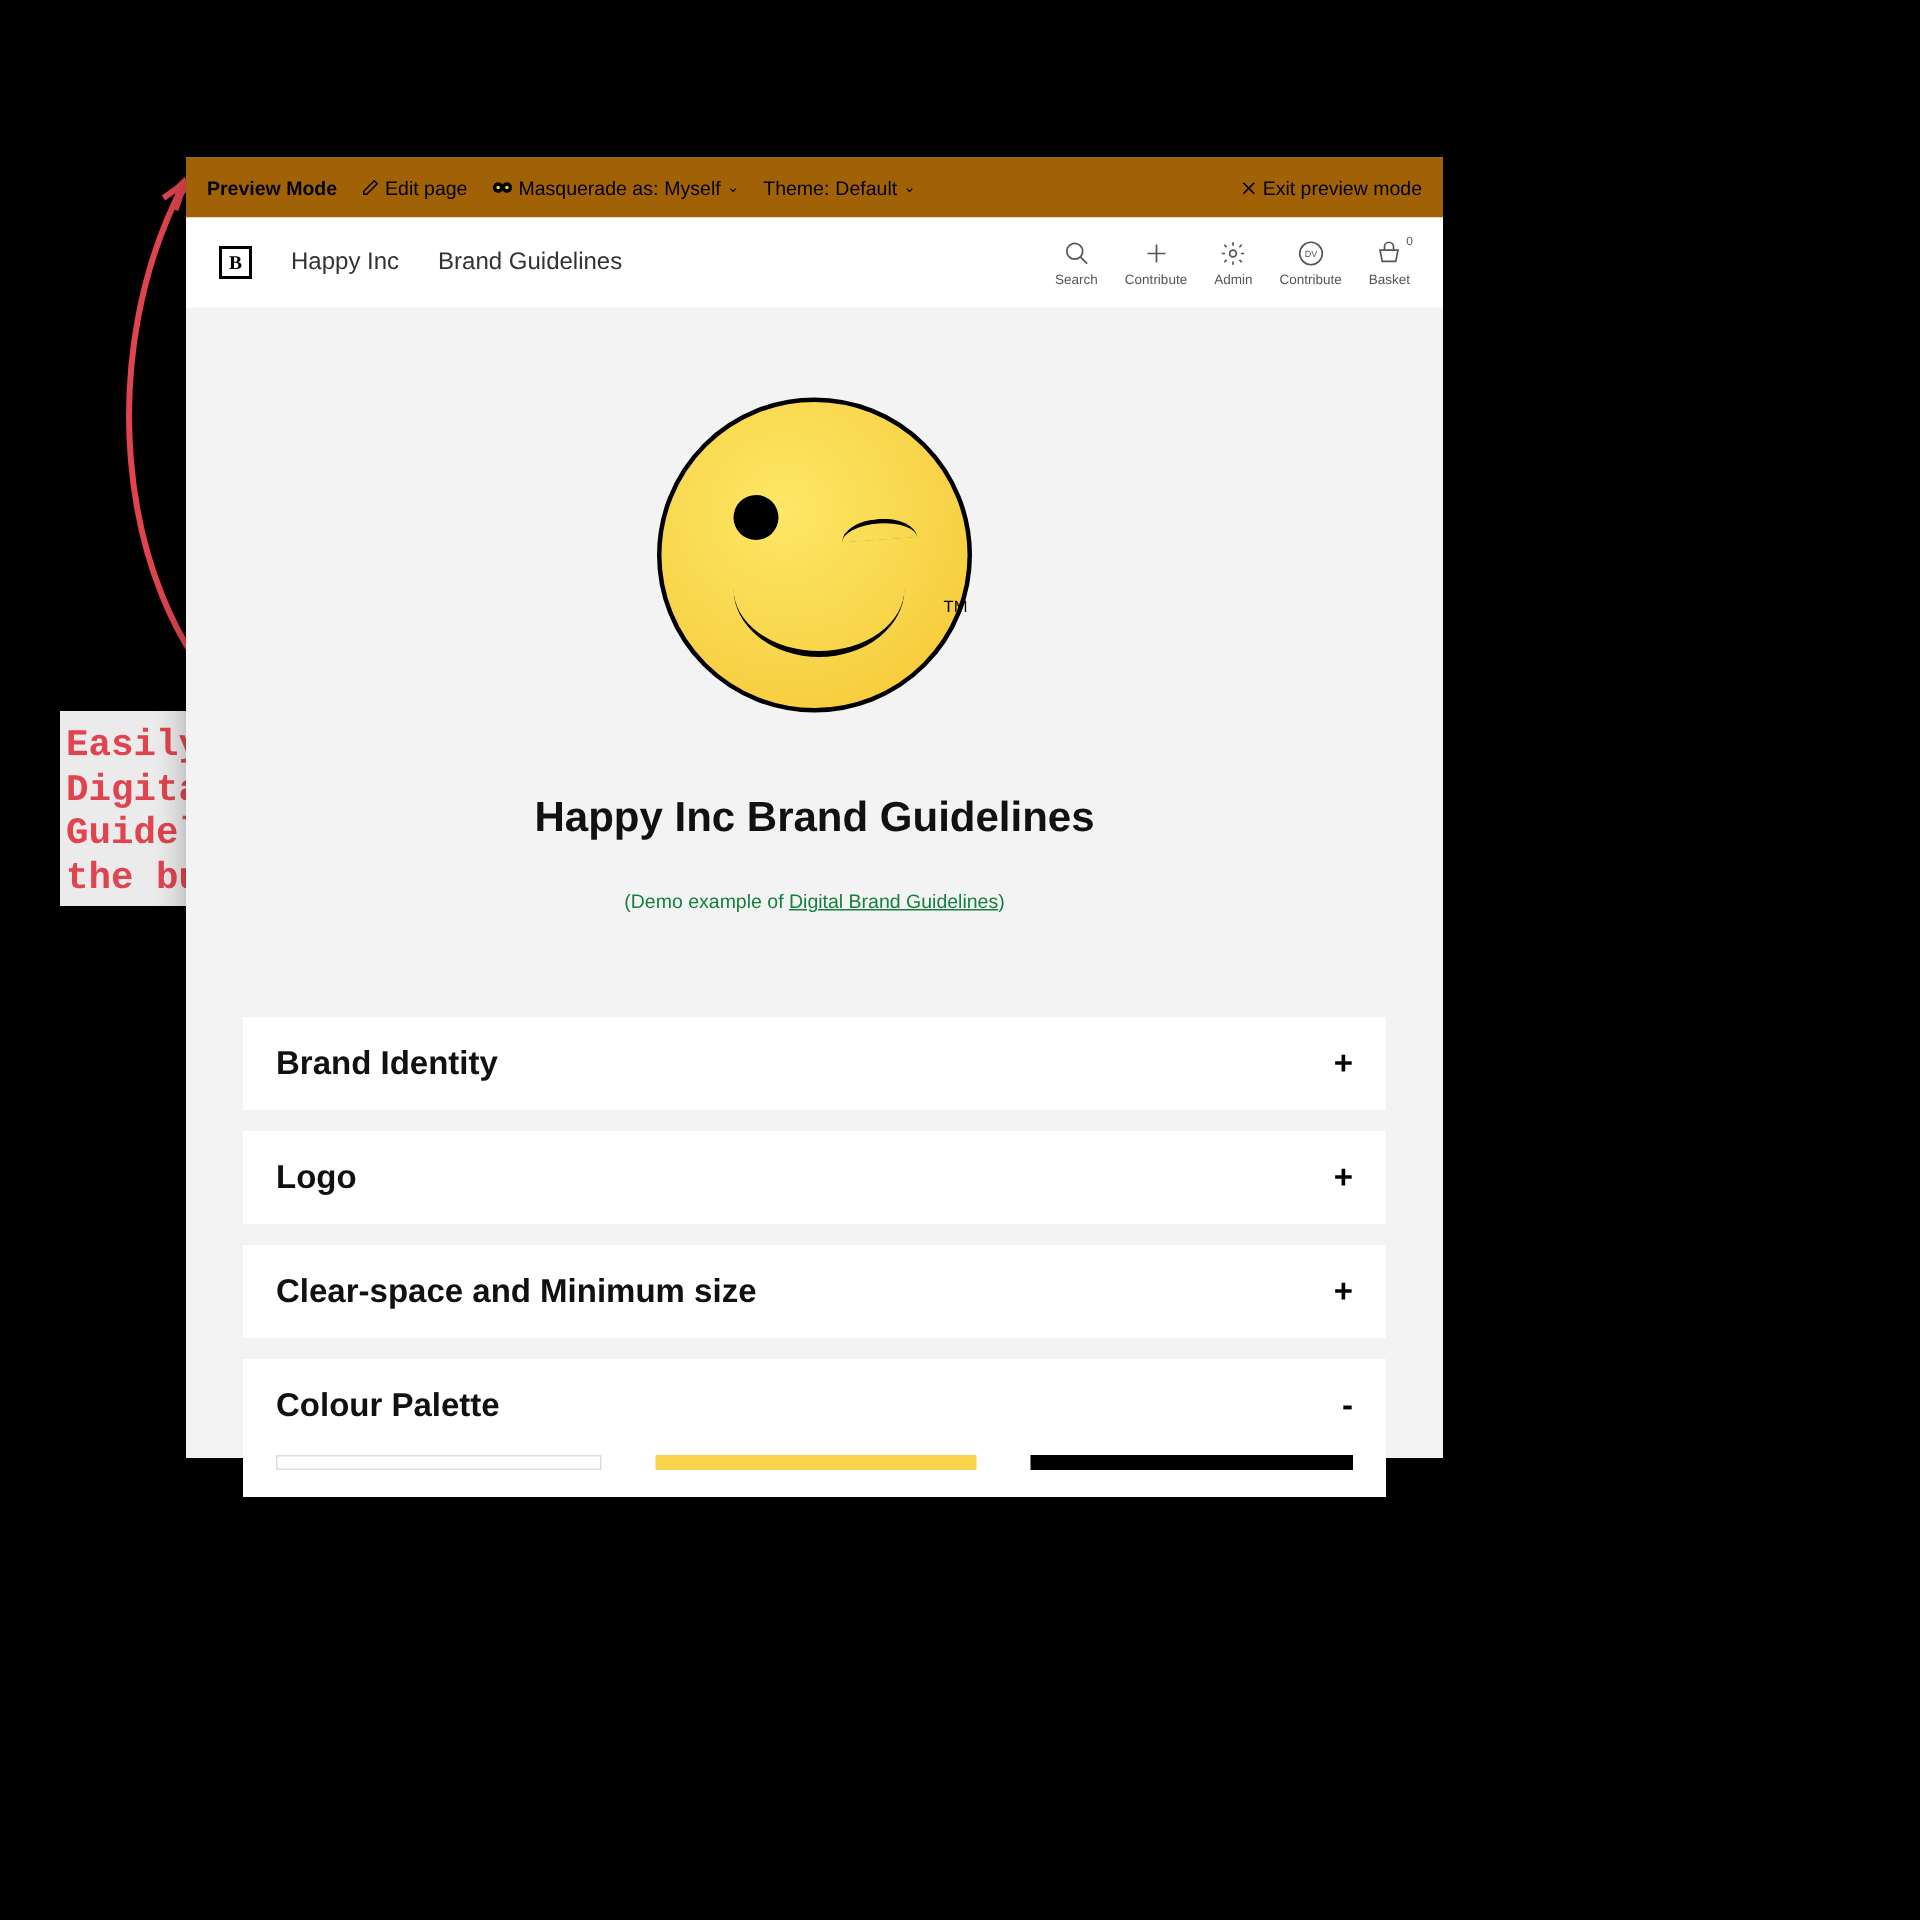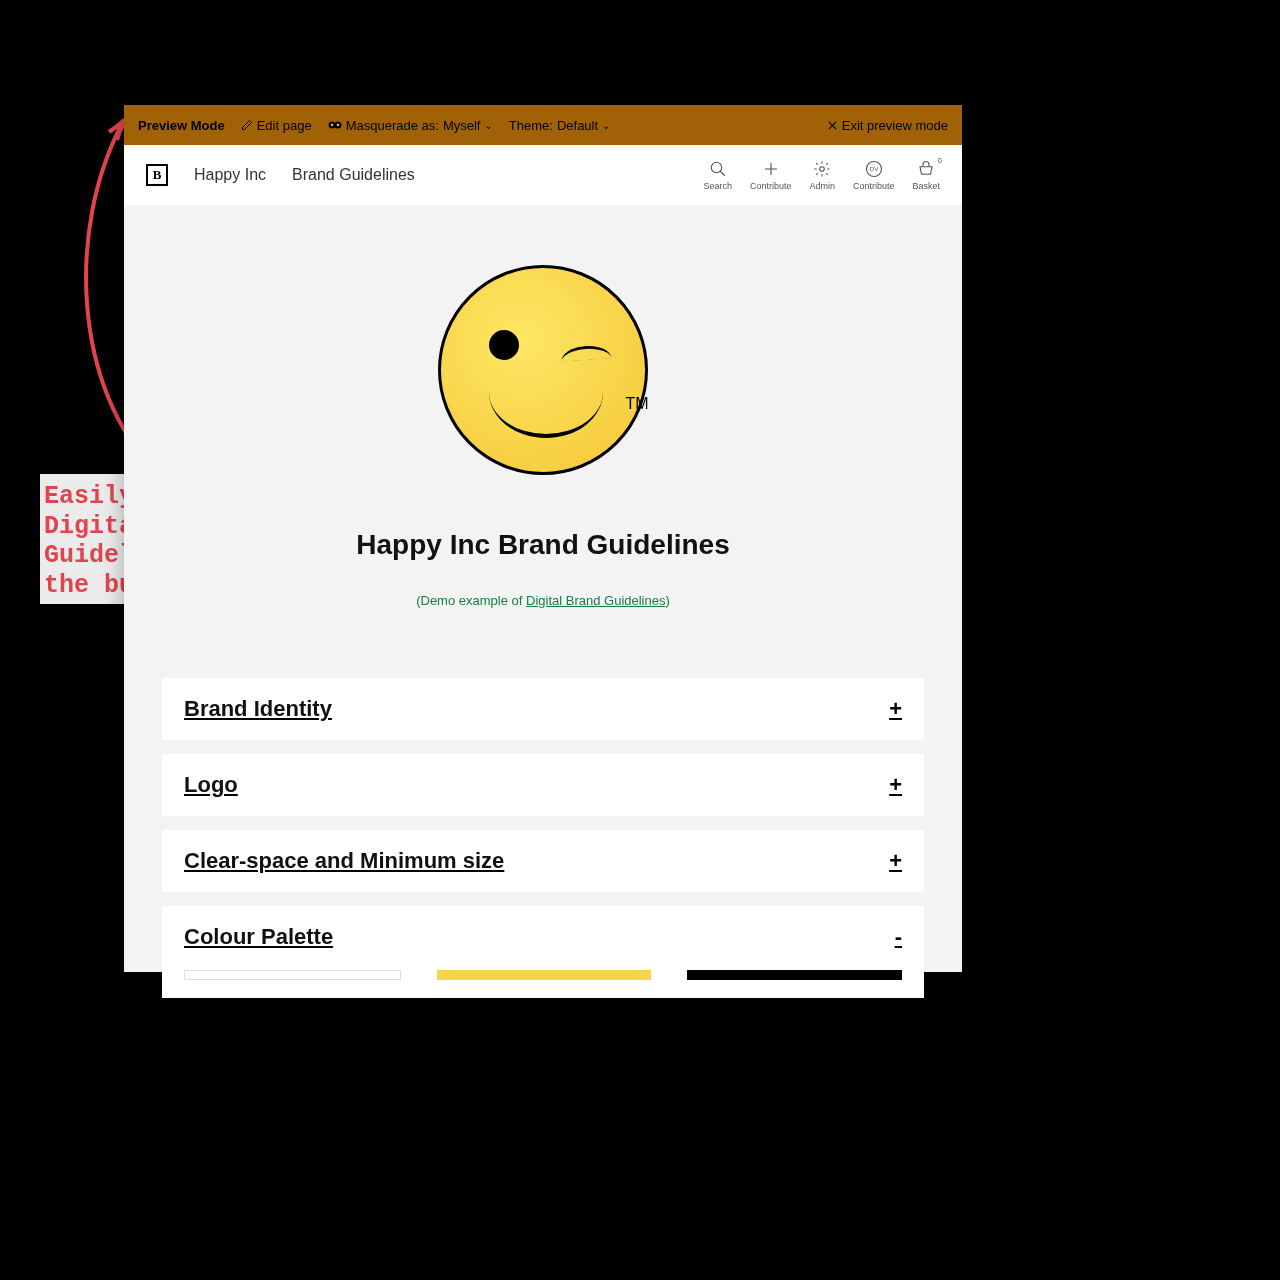--- a/index.html
+++ b/index.html
@@ -48,21 +48,21 @@
   font-family: serif;
 }
 .nav-link { font-size: 16px; color: #333; cursor: pointer; }
 .top-nav .right { margin-left: auto; display: flex; gap: 18px; }
 .nav-icon-item { display: flex; flex-direction: column; align-items: center; gap: 3px; cursor: pointer; color: #555; position: relative; }
 .nav-icon-item .lbl { font-size: 9px; }
 .nav-icon-item svg { width: 18px; height: 18px; stroke: #555; fill: none; stroke-width: 1.5; }
 .badge-zero { position: absolute; top: -4px; right: -2px; font-size: 8px; color: #555; }
 .content { padding: 0 0 20px 0; }
 .hero { text-align: center; padding: 60px 0 40px; }
-.trademark { font-size: 16px; position: relative; top: -80px; left: 94px; }
+.trademark { font-size: 11px; position: relative; top: -80px; left: 94px; }
 .smiley-wrap { display: inline-block; position: relative; }
 .smiley {
   width: 210px; height: 210px;
   background: radial-gradient(circle at 40% 35%, #fde766, #f5c633);
   border: 3px solid #000;
   border-radius: 50%;
   position: relative;
   margin: 0 auto;
 }
 .smiley .eye-left {
@@ -84,21 +84,21 @@
 }
 .page-title { font-size: 28px; font-weight: 700; margin-top: 36px; color: #111; }
 .subtitle { font-size: 13px; color: #15803d; margin-top: 32px; }
 .subtitle .link { text-decoration: underline; }
 .accordion { padding: 0 38px; margin-top: 30px; }
 .acc-item {
   background: #fff;
   margin-bottom: 14px;
   padding: 18px 22px;
 }
-.acc-header { display: flex; align-items: center; justify-content: space-between; cursor: pointer; text-decoration: underline; }
+.acc-header { display: flex; align-items: center; justify-content: space-between; cursor: pointer; }
 .acc-title { font-size: 22px; font-weight: 700; color: #111; }
 .acc-toggle { font-size: 22px; font-weight: 700; }
 .acc-body { font-size: 12.5px; color: #333; margin-top: 16px; line-height: 1.5; }
 .swatches { display: flex; gap: 36px; margin-top: 20px; }
 .swatch { height: 10px; flex: 1; }
 .sw-white { background: #fff; border: 1px solid #ddd; }
 .sw-yellow { background: #f7d44c; }
 .sw-black { background: #000; }
 .annotation {
   position: absolute;

